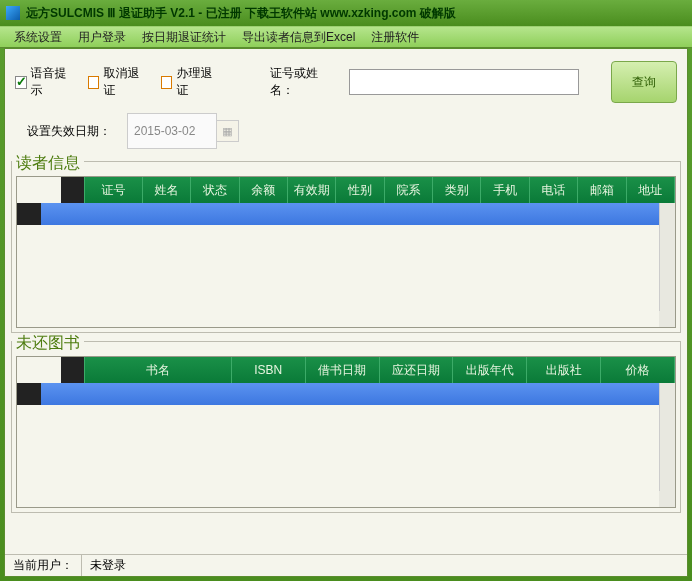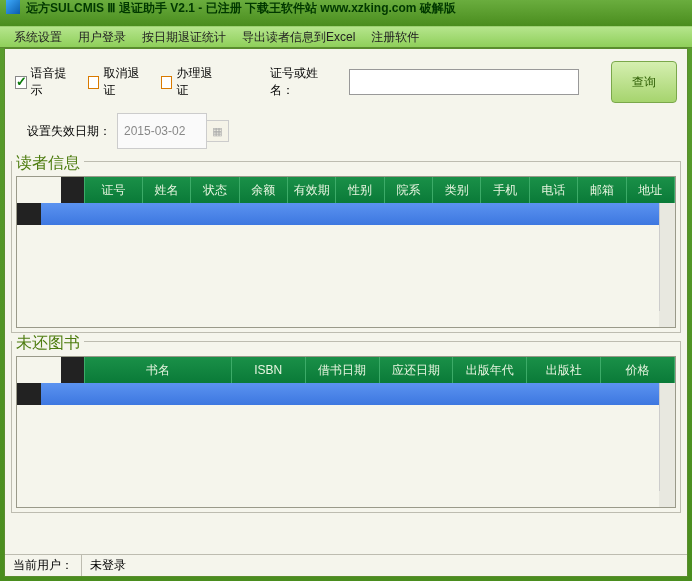--- a/index.html
+++ b/index.html
@@ -1,39 +1,39 @@
 <!DOCTYPE html>
 <html><head>
 <meta charset="utf-8">
 <style>
 * { margin: 0; padding: 0; box-sizing: border-box; font-family: "SimSun", "Microsoft YaHei", sans-serif; }
 body { background: #f5f5ec; width: 692px; height: 581px; overflow: hidden; }
 
 .window { width: 692px; height: 581px; background: linear-gradient(#5a9d2e, #4a8d1e); display: flex; flex-direction: column; }
 
-.titlebar { height: 26px; background: linear-gradient(#6aad3e, #4a8d1e); display: flex; padding: 0 6px; color: #003800; font-size: 12px; font-weight: bold; }
+.titlebar { height: 26px; background: linear-gradient(#6aad3e, #4a8d1e); display: flex; align-items: center; padding: 0 6px; color: #003800; font-size: 12px; font-weight: bold; }
 .titlebar .app-icon { width: 14px; height: 14px; background: linear-gradient(135deg,#3da9fc,#0b5cab); margin-right: 6px; }
 
 .menubar { height: 22px; background: linear-gradient(#b5e58c, #8fcf5a); display: flex; align-items: center; padding: 0 6px; border-top: 1px solid #9dd072; border-bottom: 1px solid #5a8d2e; }
 .menubar .menu-item { padding: 2px 8px; font-size: 12px; color: #222; cursor: pointer; }
 
 .client { flex: 1; background: #f5f5ec; margin: 0 4px 4px 4px; border: 1px solid #5a8d2e; display: flex; flex-direction: column; }
 
 .toolbar { padding: 12px 10px 6px 10px; display: flex; align-items: center; font-size: 12px; gap: 16px; }
 .chk { display: flex; align-items: center; gap: 4px; cursor: pointer; }
 .chk .box { width: 13px; height: 13px; border: 1px solid #888; background: #fff; position: relative; }
 .chk .box.checked::after { content: "✓"; position: absolute; top: -3px; left: 0; color: #0a7a0a; font-weight: bold; font-size: 13px; }
 .chk.orange .box { border-color: #d97a00; }
 .toolbar .spacer { flex: 0 0 20px; }
 .toolbar label.lbl { font-size: 12px; }
 .toolbar input.search { flex: 0 0 230px; height: 26px; border: 1px solid #999; padding: 0 6px; font-size: 12px; }
 .toolbar .grow { flex: 1; }
 .btn-query { min-width: 66px; height: 42px; border: 1px solid #7aa84a; background: linear-gradient(#d5efb0,#a6d46e); border-radius: 4px; font-size: 12px; cursor: pointer; color: #2a5a00; }
 
-.row2 { padding: 4px 10px 10px 22px; display: flex; align-items: center; font-size: 12px; gap: 6px; }
+.row2 { padding: 4px 10px 10px 22px; display: flex; align-items: center; font-size: 12px; gap: 16px; }
 .date-input { display: flex; align-items: center; }
 .date-input input { width: 90px; height: 36px; border: 1px solid #ccc; background: #fafafa; color: #888; padding: 0 6px; font-size: 12px; }
 .date-input .cal { width: 22px; height: 22px; border: 1px solid #ccc; border-left: none; background: #f5f3e8; display: flex; align-items: center; justify-content: center; font-size: 11px; color: #aaa; cursor: pointer; }
 
 .groupbox { margin: 2px 6px 6px 6px; border: 1px solid #bdbcb0; position: relative; background: #f5f5ec; }
 .groupbox .legend { position: absolute; top: -9px; left: 0; background: #f5f5ec; padding: 0 4px; font-size: 16px; color: #4d7c0f; }
 .groupbox.reader { height: 172px; }
 .groupbox.books { height: 172px; }
 
 .grid { position: absolute; top: 14px; left: 4px; right: 4px; bottom: 4px; border: 1px solid #9a9a8a; background: #f5f5ec; overflow: hidden; }

